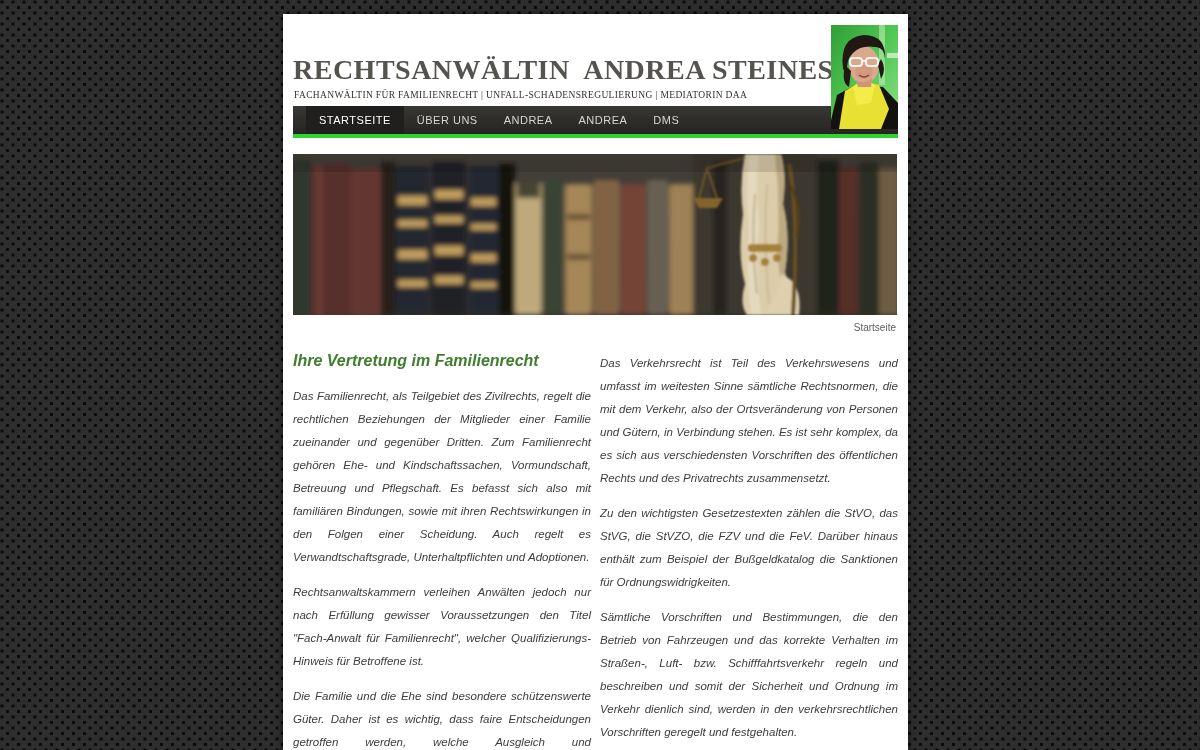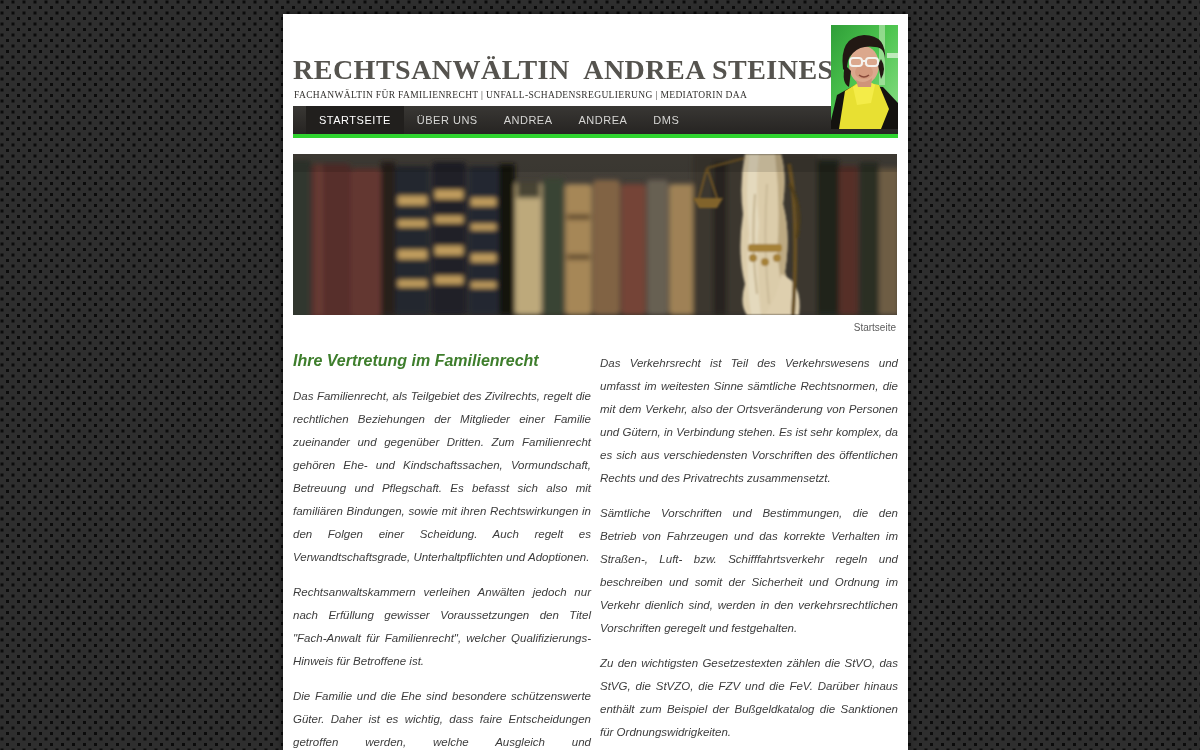--- a/index.html
+++ b/index.html
@@ -212,22 +212,22 @@
 
   <div class="cols">
     <div class="col">
       <h2 class="section-heading">Ihre Vertretung im Familienrecht</h2>
       <p class="body-text">Das Familienrecht, als Teilgebiet des Zivilrechts, regelt die rechtlichen Beziehungen der Mitglieder einer Familie zueinander und gegenüber Dritten. Zum Familienrecht gehören Ehe- und Kindschaftssachen, Vormundschaft, Betreuung und Pflegschaft. Es befasst sich also mit familiären Bindungen, sowie mit ihren Rechtswirkungen in den Folgen einer Scheidung. Auch regelt es Verwandtschaftsgrade, Unterhaltpflichten und Adoptionen.</p>
       <p class="body-text">Rechtsanwaltskammern verleihen Anwälten jedoch nur nach Erfüllung gewisser Voraussetzungen den Titel "Fach-Anwalt für Familienrecht", welcher Qualifizierungs-Hinweis für Betroffene ist.</p>
       <p class="body-text">Die Familie und die Ehe sind besondere schützenswerte Güter. Daher ist es wichtig, dass faire Entscheidungen getroffen werden, welche Ausgleich und Gleichberechtigung unter allen Beteiligten schaffen. Kinder sind insbesondere die Leidtragenden bei Trennungen. Genau dafür ist ein Fach-Anwalt für Familienrecht da.</p>
     </div>
     <div class="col">
       <p class="body-text">Das Verkehrsrecht ist Teil des Verkehrswesens und umfasst im weitesten Sinne sämtliche Rechtsnormen, die mit dem Verkehr, also der Ortsveränderung von Personen und Gütern, in Verbindung stehen. Es ist sehr komplex, da es sich aus verschiedensten Vorschriften des öffentlichen Rechts und des Privatrechts zusammensetzt.</p>
+      <p class="body-text">Zu den wichtigsten Gesetzestexten zählen die StVO, das StVG, die StVZO, die FZV und die FeV. Darüber hinaus enthält zum Beispiel der Bußgeldkatalog die Sanktionen für Ordnungswidrigkeiten.</p>
       <p class="body-text">Sämtliche Vorschriften und Bestimmungen, die den Betrieb von Fahrzeugen und das korrekte Verhalten im Straßen-, Luft- bzw. Schifffahrtsverkehr regeln und beschreiben und somit der Sicherheit und Ordnung im Verkehr dienlich sind, werden in den verkehrsrechtlichen Vorschriften geregelt und festgehalten.</p>
-      <p class="body-text">Zu den wichtigsten Gesetzestexten zählen die StVO, das StVG, die StVZO, die FZV und die FeV. Darüber hinaus enthält zum Beispiel der Bußgeldkatalog die Sanktionen für Ordnungswidrigkeiten.</p>
     </div>
   </div>
 
   <div class="cols row2">
     <div class="col">
       <h2 class="section-heading">Mediation für Beteiligte</h2>
 
     </div>
     <div class="col">
       

